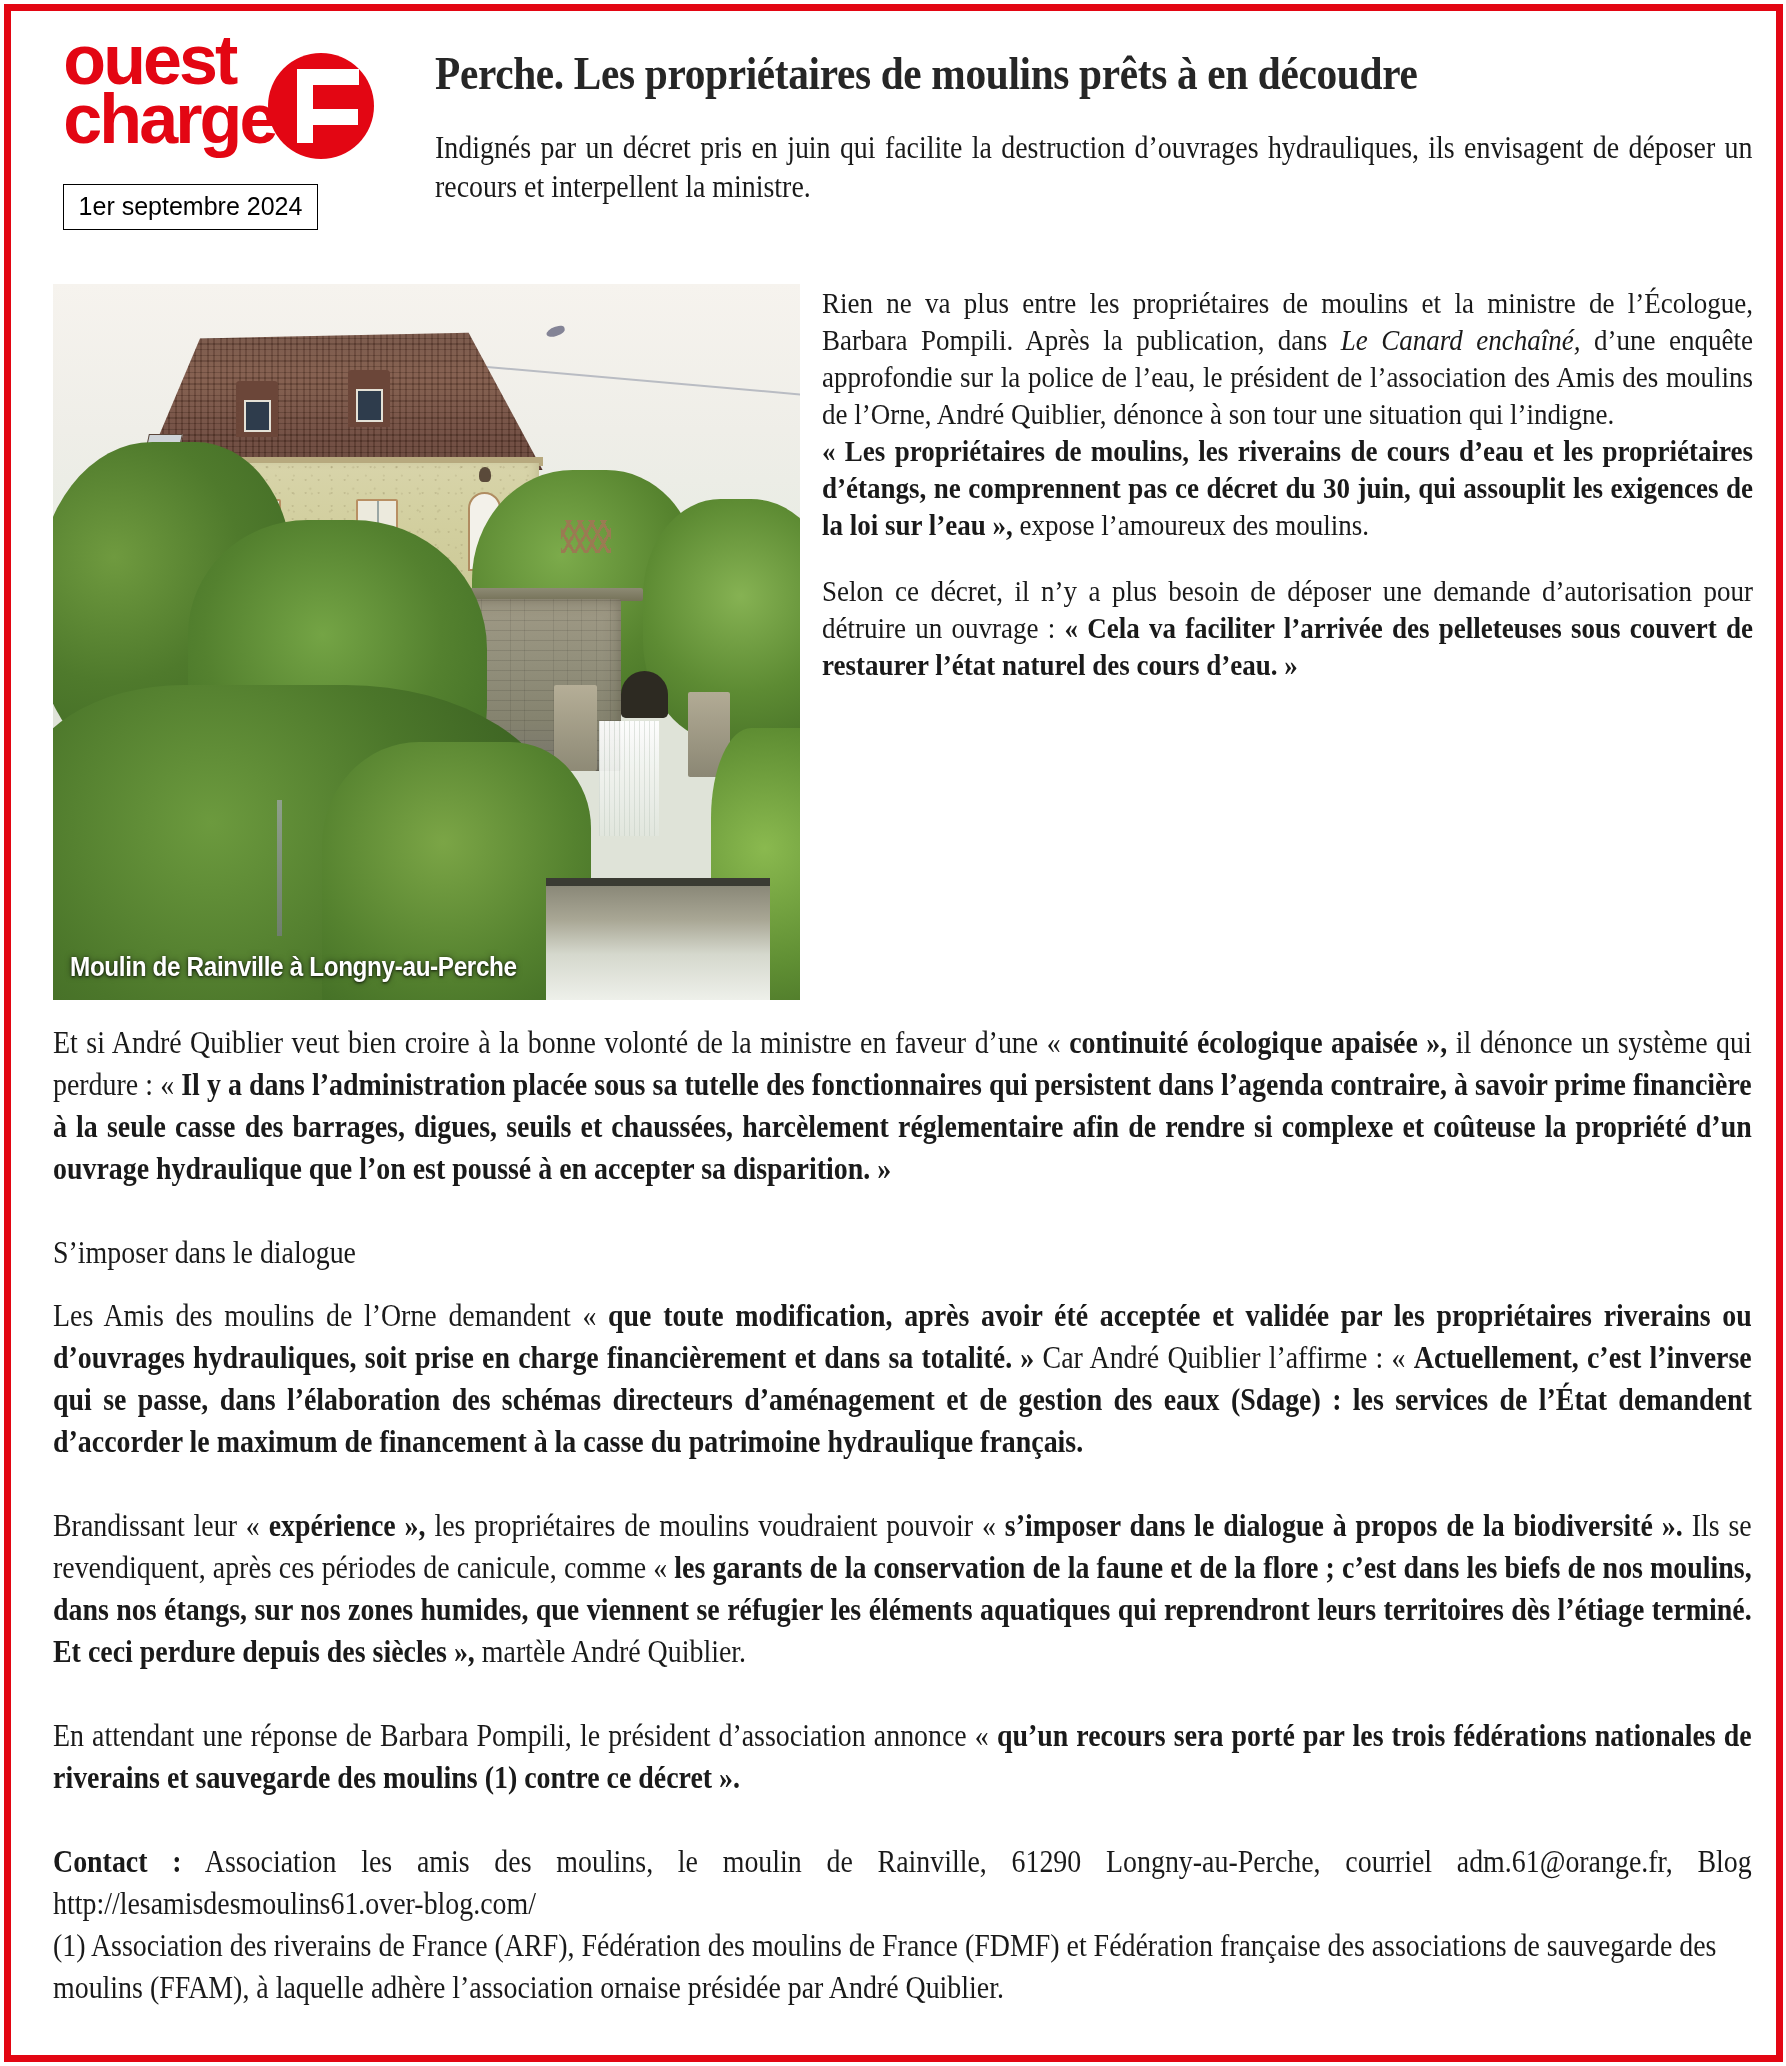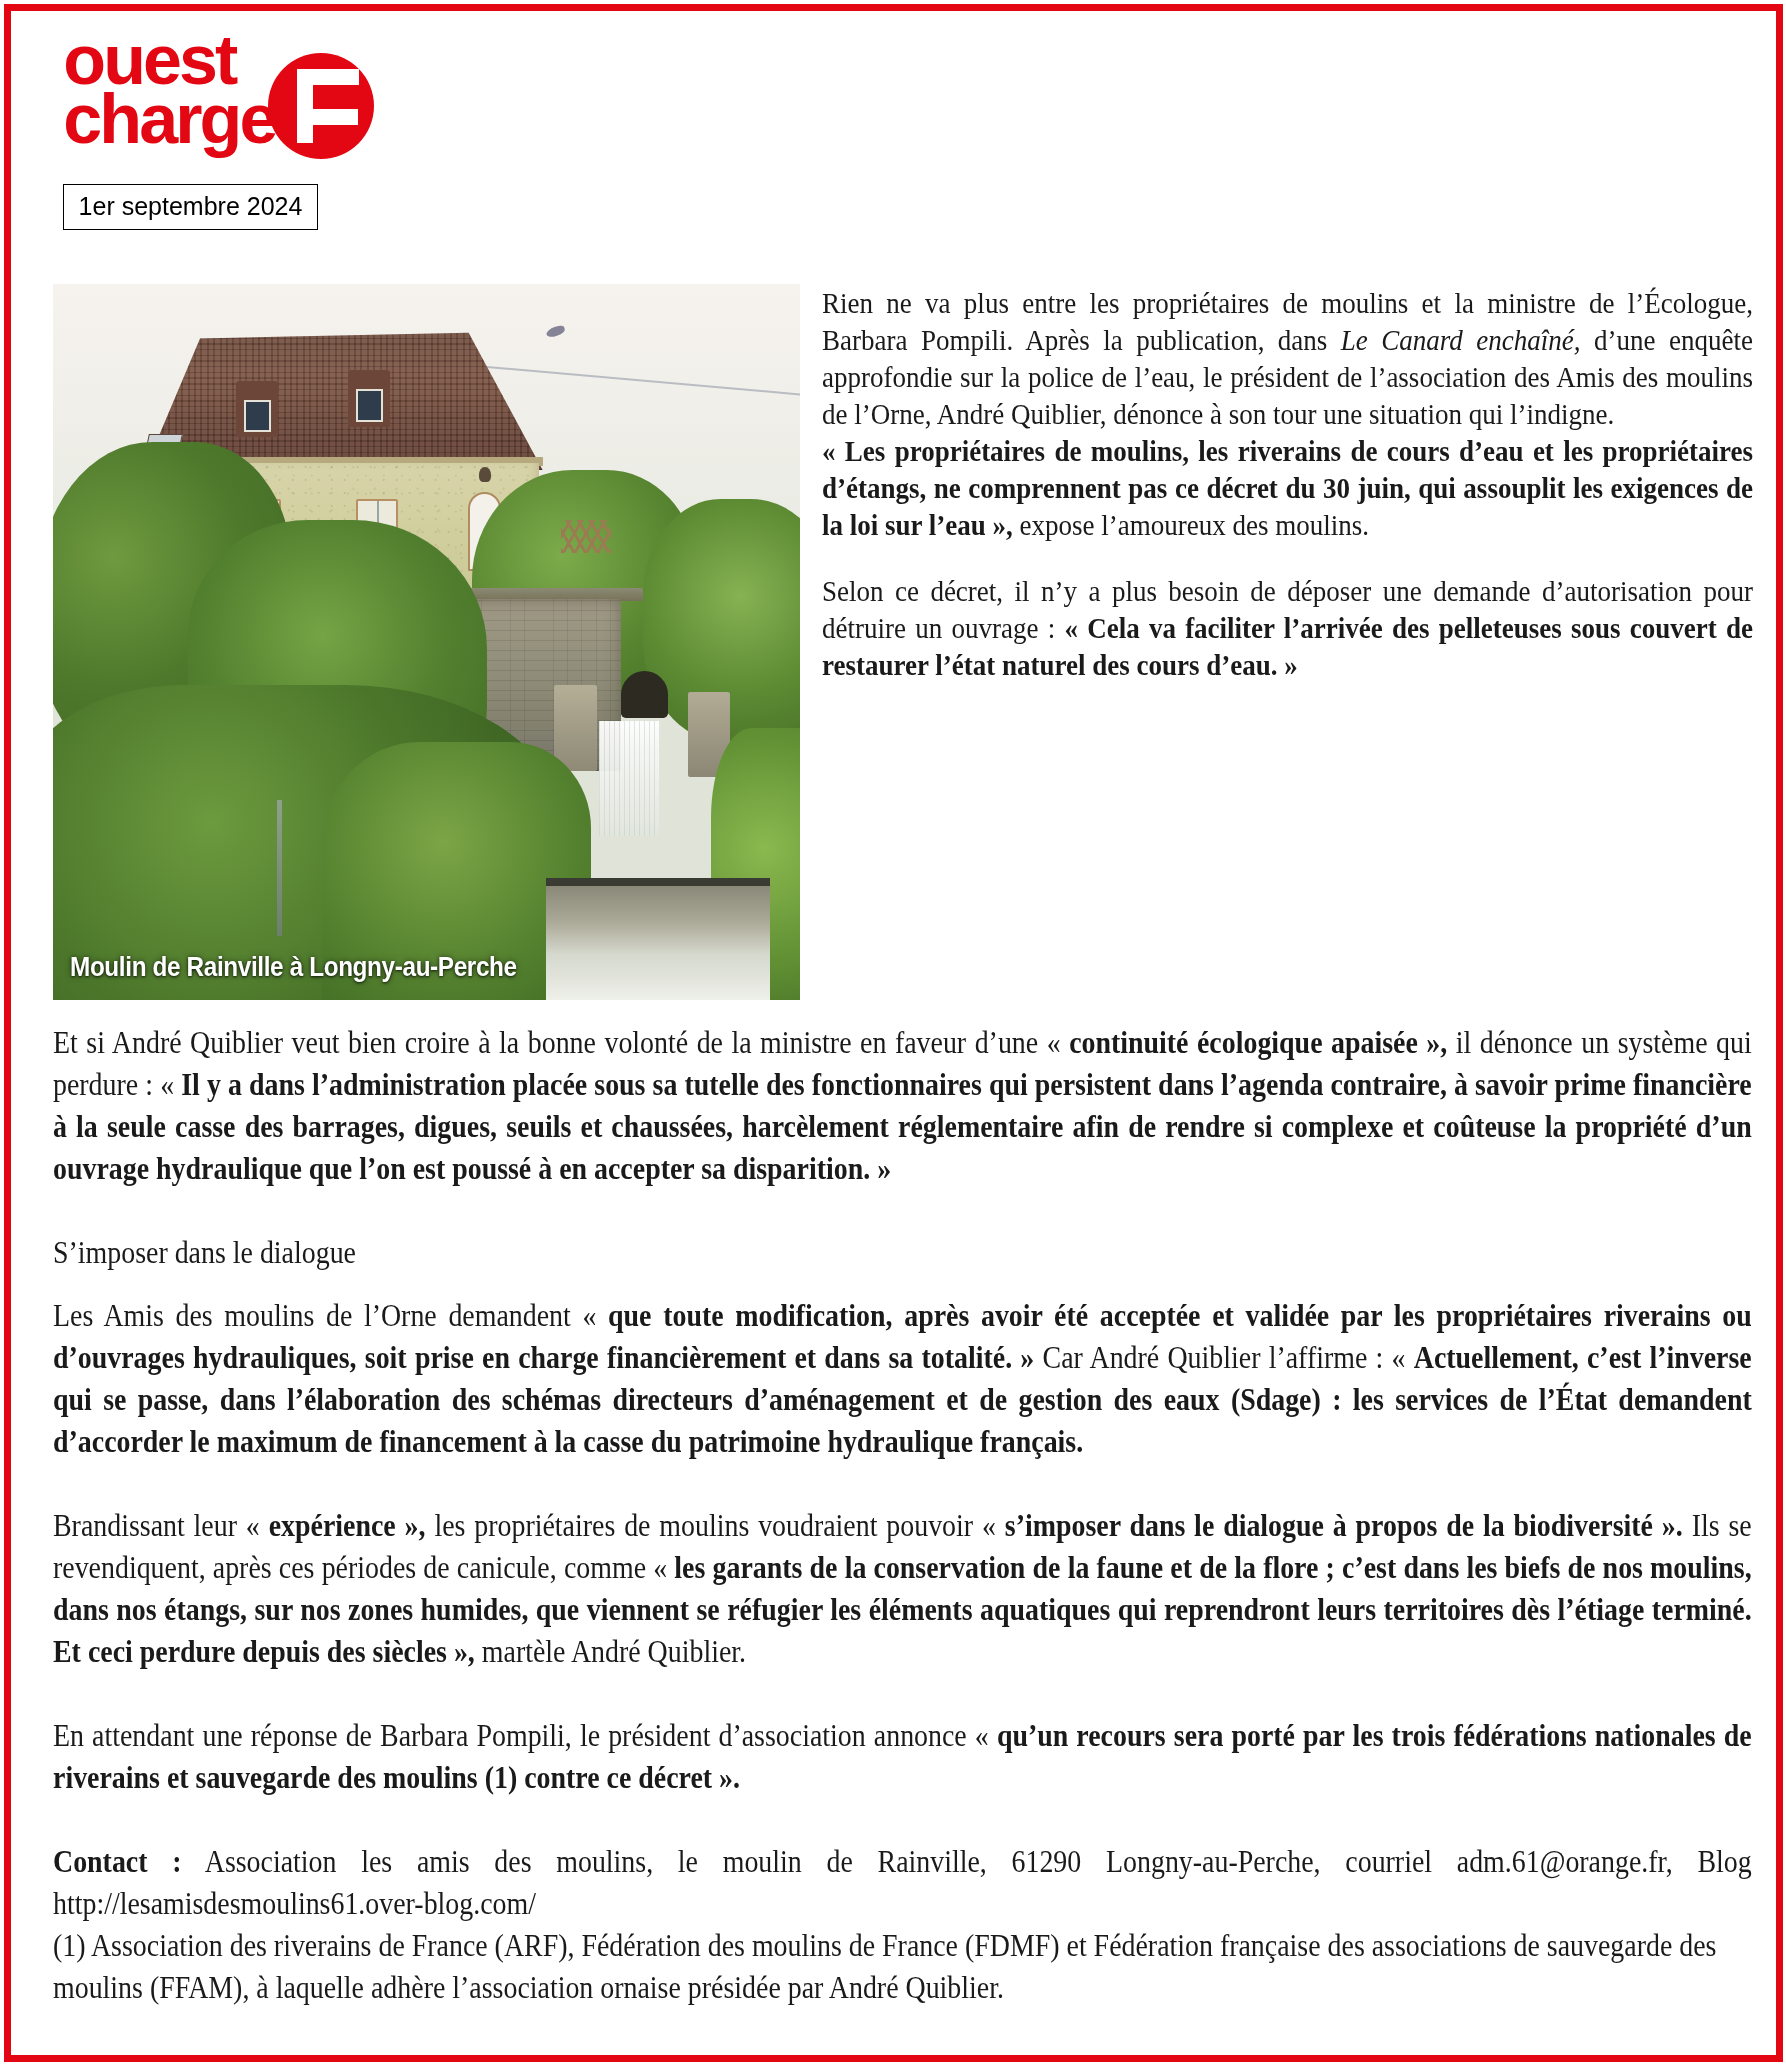--- a/index.html
+++ b/index.html
@@ -458,20 +458,24 @@
           <span>ouest</span>
           <span>charge</span>
         </div>
         <div class="logo-mark">
           <div class="logo-mark-bar"></div>
         </div>
       </div>
       <div class="date-box">1er septembre 2024</div>
     </div>
 
+    <div class="head-col">
+      <h1 class="headline">Perche. Les propriétaires de moulins prêts à en découdre</h1>
+      <p class="standfirst">Indignés par un décret pris en juin qui facilite la destruction d’ouvrages hydrauliques, ils envisagent de déposer un recours et interpellent la ministre.</p>
+    </div>
   </div>
 
   <div class="body-top">
 
     <div class="photo-wrap">
       <div class="photo">
         <div class="ph-sky"></div>
         <div class="ph-wire"></div>
         <div class="ph-bird"></div>
         <div class="ph-roof"></div>

